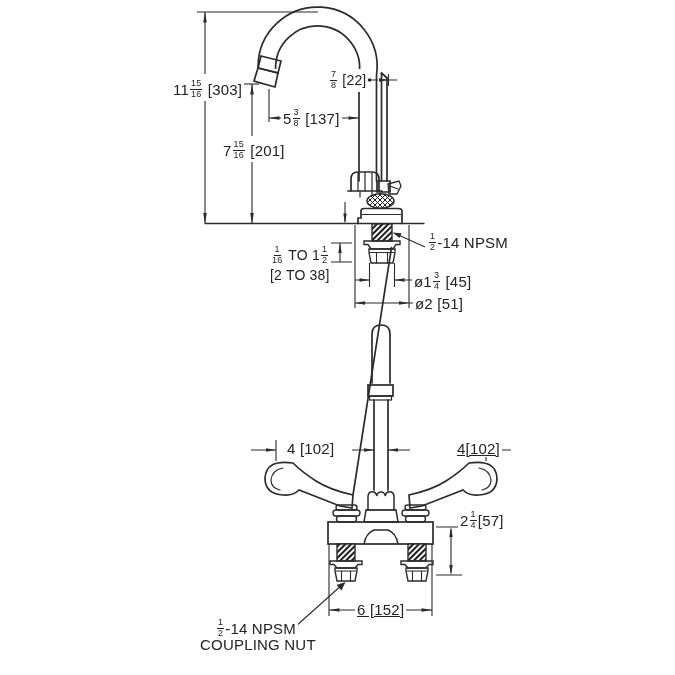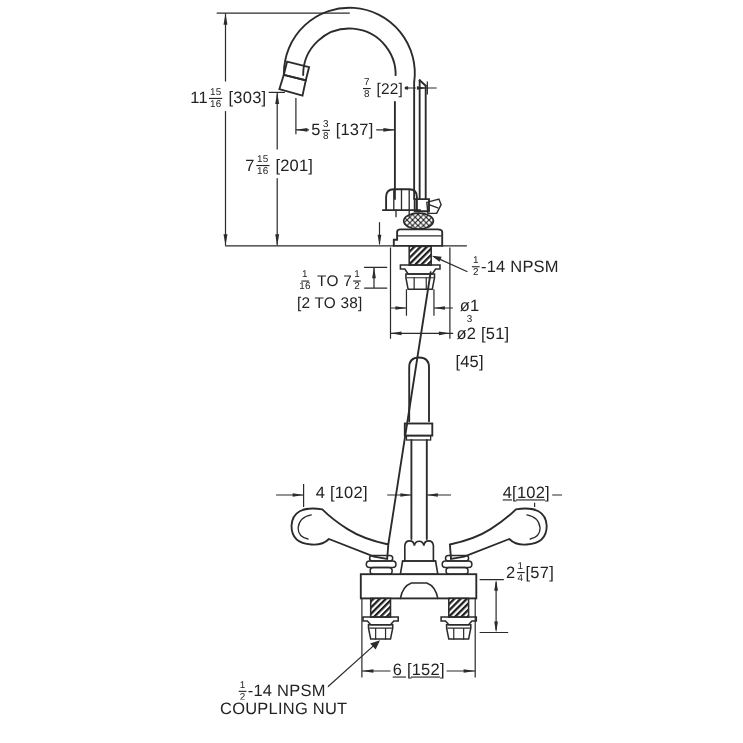--- a/index.html
+++ b/index.html
@@ -214,28 +214,28 @@
 
 <div class="lbl" style="left:221px;top:139px;">
   <span>7</span><span class="fr"><span class="n">15</span><span class="d">16</span></span><span> </span><span>[201]</span>
 </div>
 
 <div class="lbl" style="left:426px;top:231px;">
   <span class="fr"><span class="n">1</span><span class="d">2</span></span><span>-14 NPSM</span>
 </div>
 
 <div class="lbl small" style="left:268px;top:244px;">
-  <span class="fr"><span class="n">1</span><span class="d">16</span></span><span> TO 7</span><span class="fr"><span class="n">1</span><span class="d">2</span></span>
+  <span class="fr"><span class="n">1</span><span class="d">16</span></span><span> TO 1</span><span class="fr"><span class="n">1</span><span class="d">2</span></span>
 </div>
 
 <div class="lbl small" style="left:268px;top:267px;justify-content:center;">
   <span>[2 TO 38]</span>
 </div>
 
-<div class="lbl" style="left:412px;top:270px;flex-direction:column;">
+<div class="lbl" style="left:412px;top:270px;">
   <span>ø1</span><span class="fr"><span class="n">3</span><span class="d">4</span></span><span> </span><span>[45]</span>
 </div>
 
 <div class="lbl" style="left:413px;top:295px;align-items:center;">
   <span>ø2 [51]</span>
 </div>
 
 <div class="lbl" style="left:285px;top:440px;">
   <span>4 [102]</span>
 </div>

